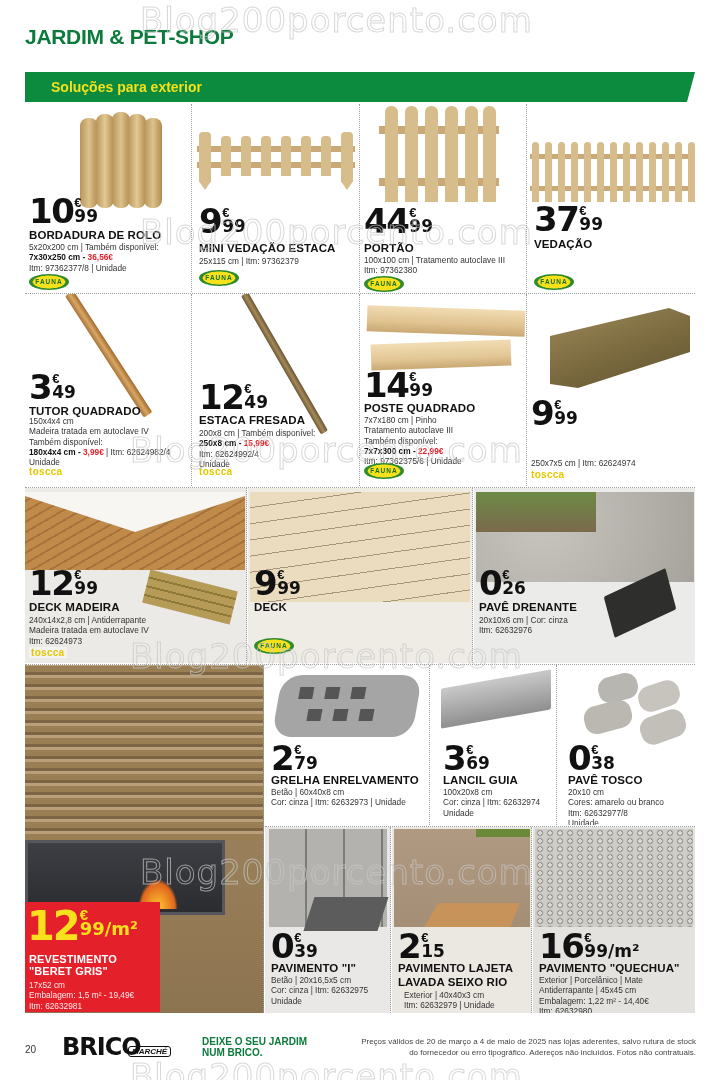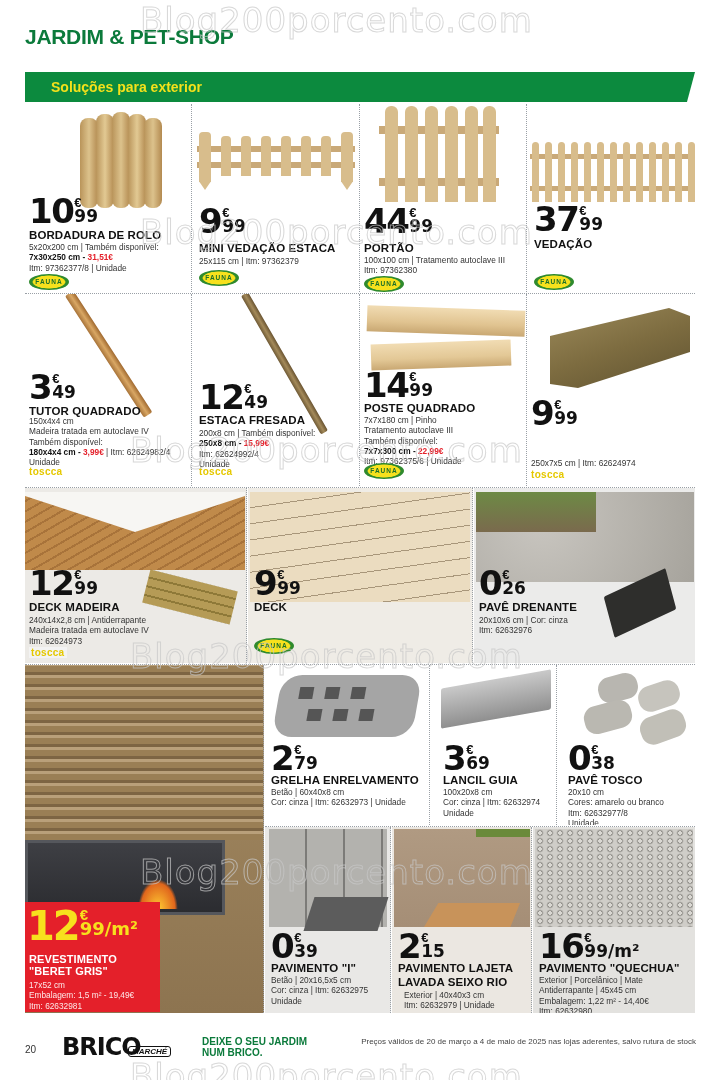--- a/index.html
+++ b/index.html
@@ -71,21 +71,21 @@
   <div class="price" style="left:4px;top:90px">
     <span class="int">10</span>
     <span class="sup">
         <span class="eur">€</span>
         <span class="cents">99</span>
       </span>
   </div>
   <div class="pname" style="left:4px;top:124px">BORDADURA DE ROLO</div>
   <div class="pdesc" style="left:4px;top:138px;width:165px">
     <div>5x20x200 cm | Também disponível:</div>
-    <div><b>7x30x250 cm - </b><span class="red">31,51€</span></div>
+    <div><b>7x30x250 cm - </b><span class="red">36,56€</span></div>
     <div>Itm: 97362377/8 | Unidade</div>
   </div>
   <div class="brand-fauna" style="left:4px;top:170px">FAUNA</div>
 </div>
 
 <div class="cell dash-r" style="left:193px;top:104px;width:167px;height:188px">
   <div class="img" style="left:4px;top:28px;width:158px;height:60px">
     <div class="fence-rail" style="left:0;top:14px;width:158px;height:6px"></div>
     <div class="fence-rail" style="left:0;top:30px;width:158px;height:6px"></div>
     <div class="fence-post" style="left:2px;top:0;width:12px;height:58px;clip-path:polygon(0 0,100% 0,100% 85%,50% 100%,0 85%)"></div>
@@ -447,13 +447,14 @@
 
 <div class="footer-num">20</div>
 <div class="brico-logo">BRICO</div>
 <div class="brico-marche">MARCHÉ</div>
 <div class="footer-slogan">
   <div>DEIXE O SEU JARDIM</div>
   <div>NUM BRICO.</div>
 </div>
 <div class="footer-legal">
   <div>Preços válidos de 20 de março a 4 de maio de 2025 nas lojas aderentes, salvo rutura de stock</div>
+  <div>do fornecedor ou erro tipográfico. Adereços não incluídos. Fotos não contratuais.</div>
 </div>
 
 </body></html>

